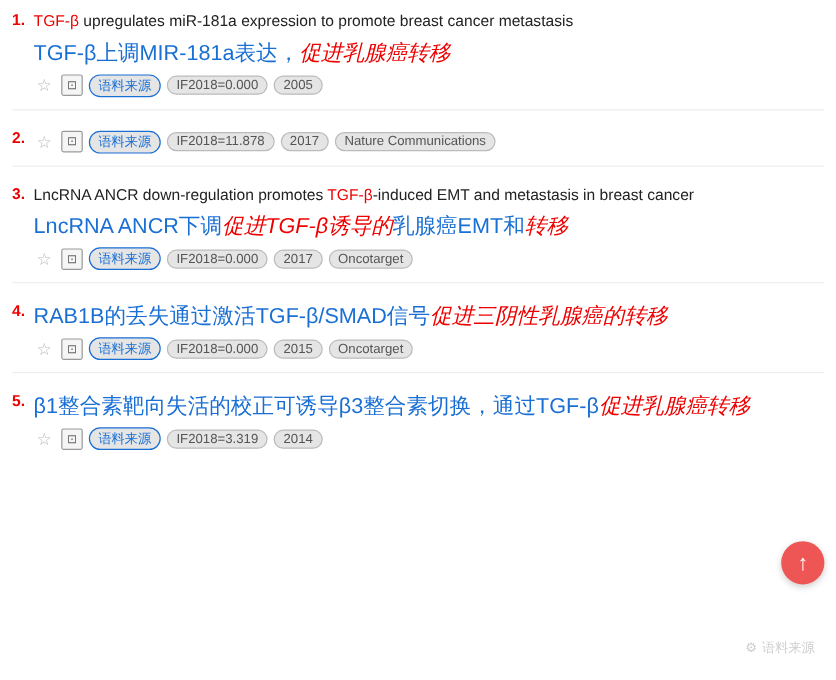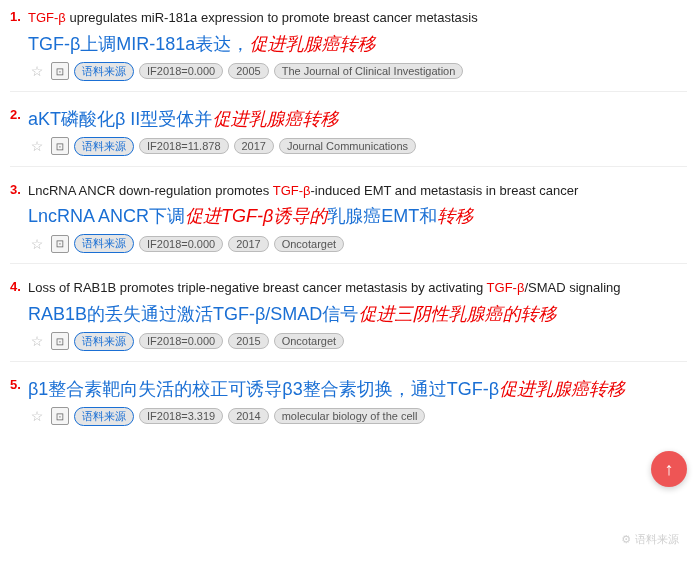--- a/index.html
+++ b/index.html
@@ -129,37 +129,35 @@
         <span class="item-number">1.</span>
         <div class="item-content">
           <div class="title-en"><span class="italic-red">TGF-β</span> upregulates miR-181a expression to promote breast cancer metastasis</div>
           <div class="title-cn">TGF-β上调MIR-181a表达，<span class="italic-red">促进乳腺癌转移</span></div>
           <div class="meta-row">
             <span class="meta-icon star-icon">☆</span>
             <span class="copy-icon">⊡</span>
             <span class="tag tag-source">语料来源</span>
             <span class="tag">IF2018=0.000</span>
             <span class="tag">2005</span>
-            <span class="tag">The Journal of Clinical Investigation</span>
           </div>
         </div>
       </div>
     </div>
     <div class="item">
       <div class="item-row">
         <span class="item-number">2.</span>
         <div class="item-content">
-          <div class="title-cn">aKT磷酸化β II型受体并<span class="italic-red">促进乳腺癌转移</span></div>
           <div class="meta-row">
             <span class="meta-icon star-icon">☆</span>
             <span class="copy-icon">⊡</span>
             <span class="tag tag-source">语料来源</span>
             <span class="tag">IF2018=11.878</span>
             <span class="tag">2017</span>
-            <span class="tag">Journal Communications</span>
+            <span class="tag">Nature Communications</span>
           </div>
         </div>
       </div>
     </div>
     <div class="item">
       <div class="item-row">
         <span class="item-number">3.</span>
         <div class="item-content">
           <div class="title-en">LncRNA ANCR down-regulation promotes <span class="italic-red">TGF-β</span>-induced EMT and metastasis in breast cancer</div>
           <div class="title-cn">LncRNA ANCR下调<span class="italic-red">促进TGF-β诱导的</span>乳腺癌EMT和<span class="italic-red">转移</span></div>
@@ -171,21 +169,20 @@
             <span class="tag">2017</span>
             <span class="tag">Oncotarget</span>
           </div>
         </div>
       </div>
     </div>
     <div class="item">
       <div class="item-row">
         <span class="item-number">4.</span>
         <div class="item-content">
-          <div class="title-en">Loss of RAB1B promotes triple-negative breast cancer metastasis by activating <span class="italic-red">TGF-β</span>/SMAD signaling</div>
           <div class="title-cn">RAB1B的丢失通过激活TGF-β/SMAD信号<span class="italic-red">促进三阴性乳腺癌的</span><span class="italic-red">转移</span></div>
           <div class="meta-row">
             <span class="meta-icon star-icon">☆</span>
             <span class="copy-icon">⊡</span>
             <span class="tag tag-source">语料来源</span>
             <span class="tag">IF2018=0.000</span>
             <span class="tag">2015</span>
             <span class="tag">Oncotarget</span>
           </div>
         </div>
@@ -195,21 +192,20 @@
       <div class="item-row">
         <span class="item-number">5.</span>
         <div class="item-content">
           <div class="title-cn">β1整合素靶向失活的校正可诱导β3整合素切换，通过TGF-β<span class="italic-red">促进乳腺癌转移</span></div>
           <div class="meta-row">
             <span class="meta-icon star-icon">☆</span>
             <span class="copy-icon">⊡</span>
             <span class="tag tag-source">语料来源</span>
             <span class="tag">IF2018=3.319</span>
             <span class="tag">2014</span>
-            <span class="tag">molecular biology of the cell</span>
           </div>
         </div>
       </div>
     </div>
   </div>
 
 <div class="scroll-top">↑</div>
 
 <div class="watermark">
   <span>⚙</span>

